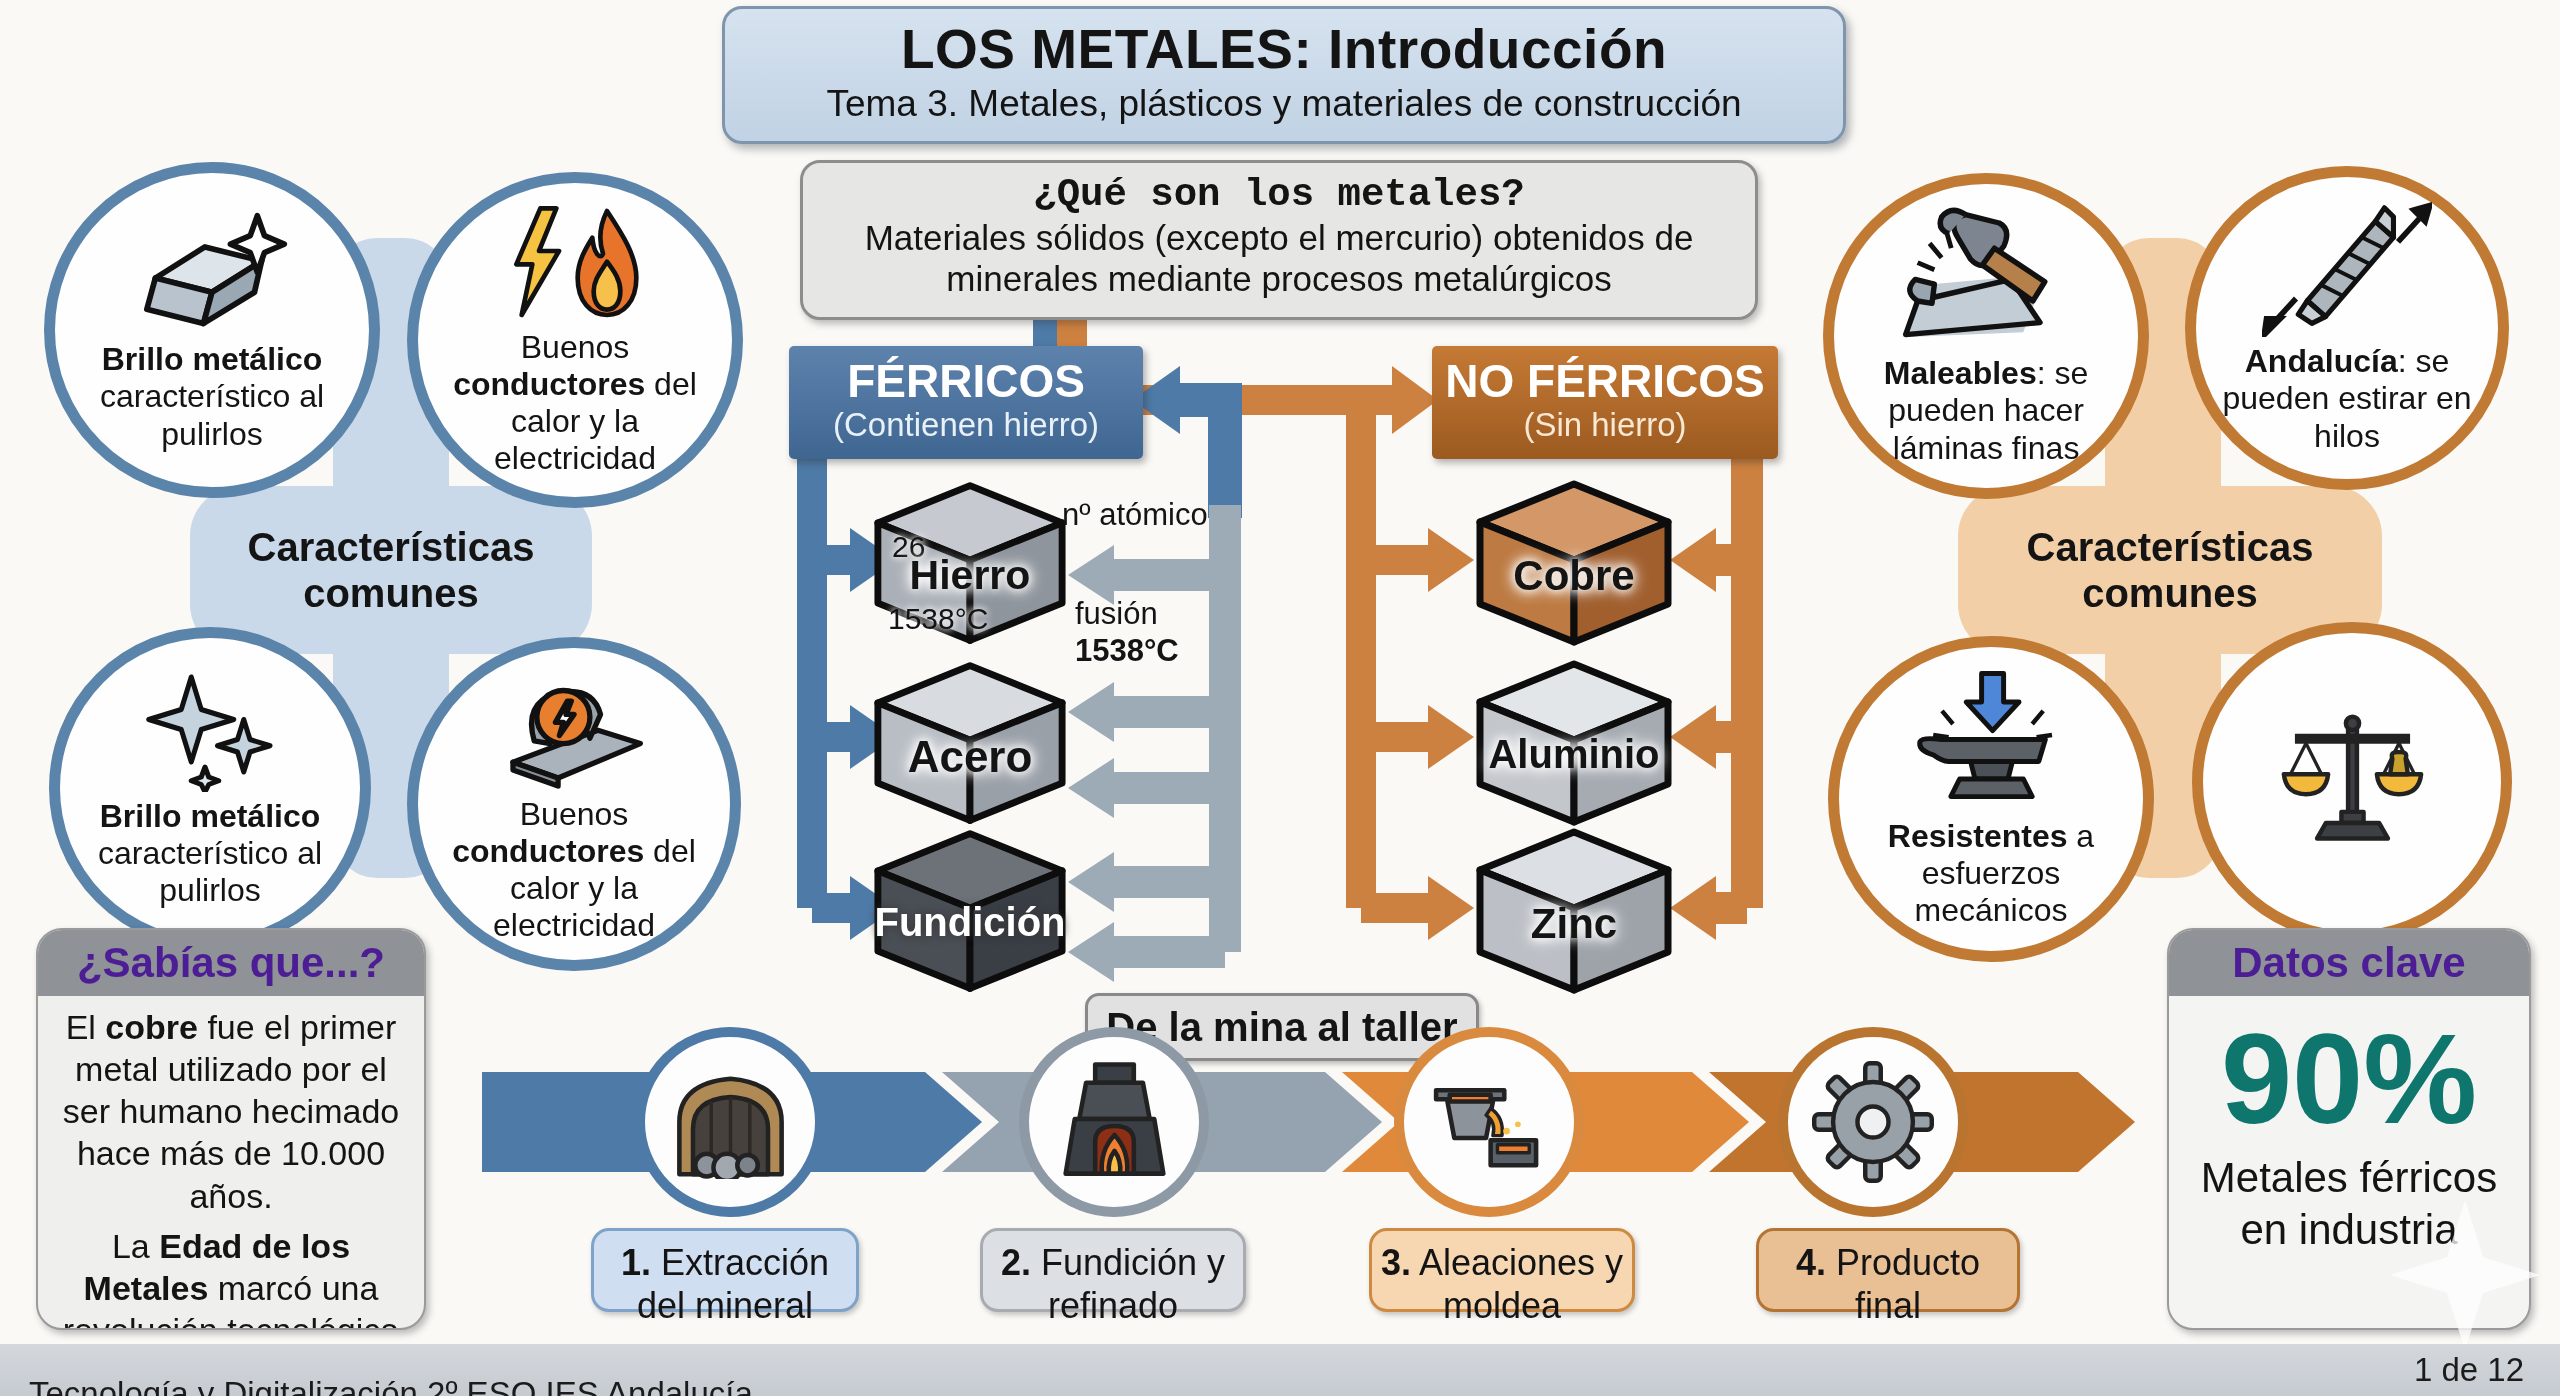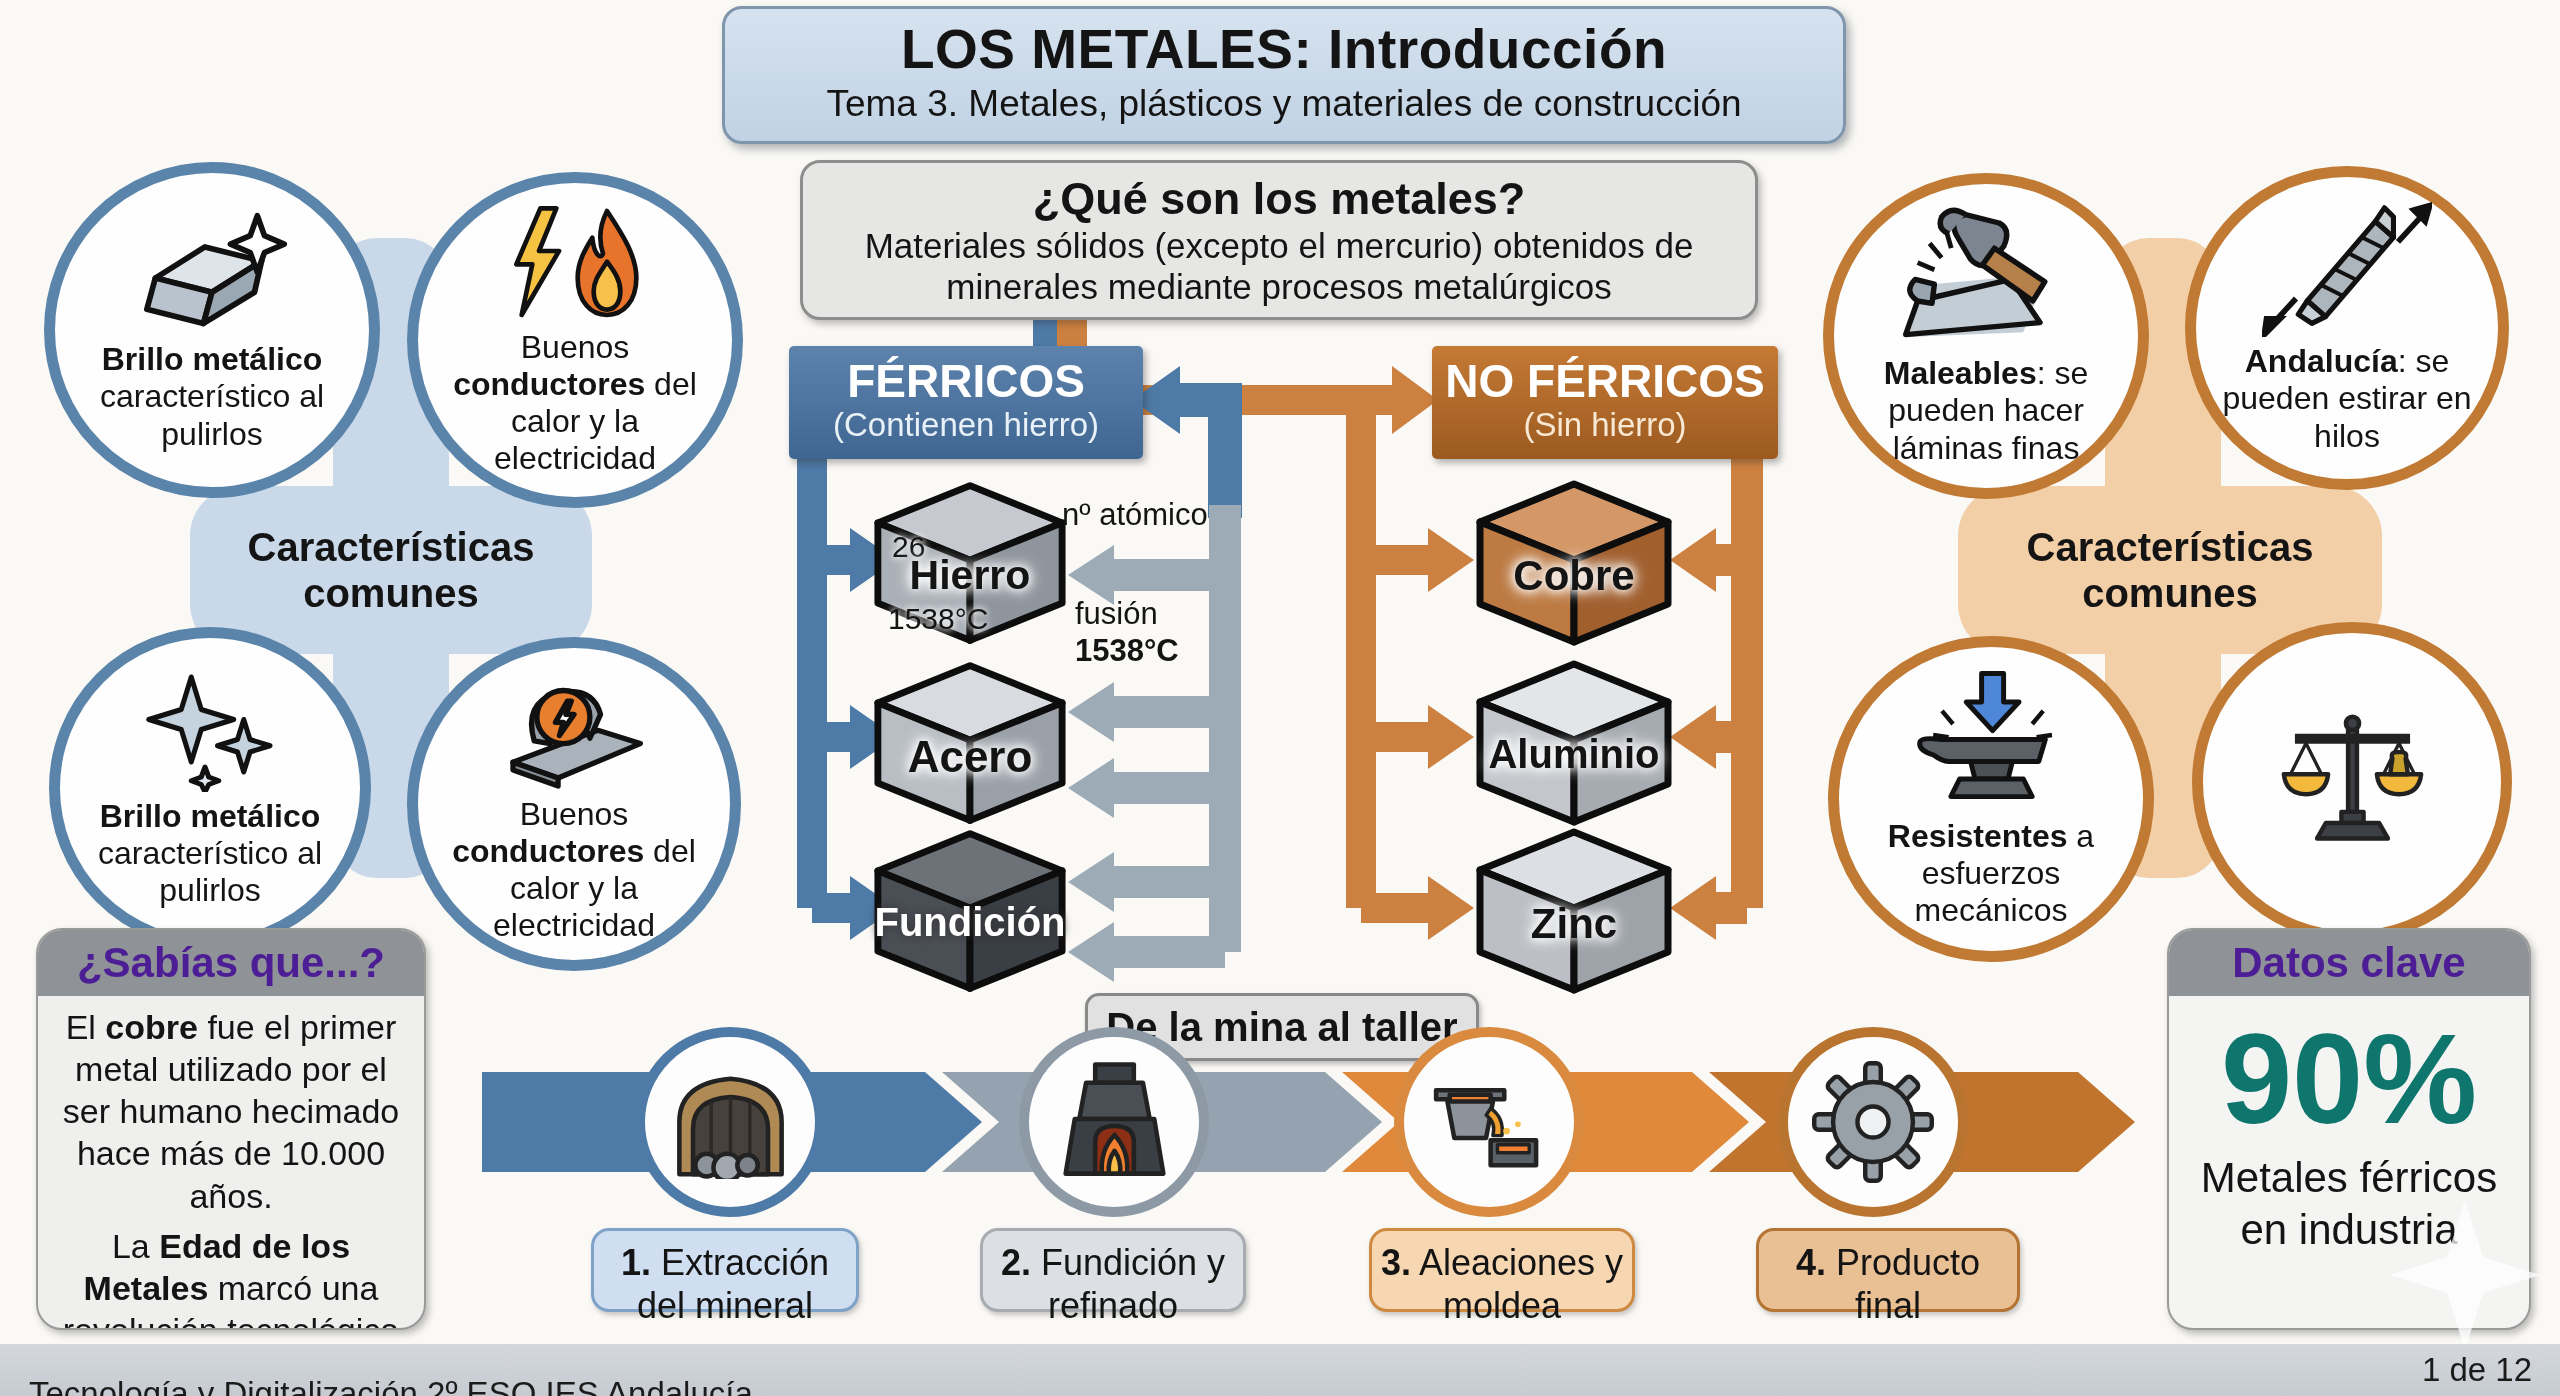--- a/index.html
+++ b/index.html
@@ -11,21 +11,21 @@
   
   .title-box{left:722px;top:6px;width:1118px;height:132px;background:linear-gradient(#d6e2ef,#c0d2e4);
              border:3px solid #7e95ac;border-radius:20px;text-align:center;
              box-shadow:4px 5px 8px rgba(40,50,60,.35);}
   .title-main{font-size:55px;font-weight:bold;margin-top:8px;letter-spacing:.5px;}
   .title-sub{font-size:37px;margin-top:2px;}
 
   
   .def-box{left:800px;top:160px;width:952px;height:154px;background:#e6e6e4;border:3px solid #8d8d8d;
            border-radius:20px;text-align:center;box-shadow:3px 4px 7px rgba(40,40,40,.3);}
-  .def-head{font-size:45px;font-weight:bold;margin-top:10px;}
+  .def-head{font-size:39px;font-weight:bold;margin-top:10px;font-family:Liberation Mono, monospace;}
   .def-line{font-size:35px;line-height:1.18;}
 
   
   .blob{border-radius:50px;}
   .blob-blue{background:#c9d9e9;}
   .blob-peach{background:#f3cfa7;}
   .blob-label{display:flex;align-items:center;justify-content:center;text-align:center;
               font-size:40px;font-weight:bold;line-height:1.15;}
 
   
@@ -70,21 +70,21 @@
               box-sizing:border-box;padding-top:10px;box-shadow:2px 3px 5px rgba(40,40,40,.25);}
   .sl1{left:591px;top:1228px;width:268px;background:#cfdef0;border:3px solid #7fa3c8;}
   .sl2{left:980px;top:1228px;width:266px;background:#dce0e4;border:3px solid #a8acb2;}
   .sl3{left:1369px;top:1228px;width:266px;background:#f7d7b2;border:3px solid #cf8a42;}
   .sl4{left:1756px;top:1228px;width:264px;background:#e9bf94;border:3px solid #b47433;}
 
   
   .footer{left:0;top:1344px;width:2560px;height:52px;background:linear-gradient(#d4d8dd,#c6cbd1);
           font-size:33px;color:#1b1b1b;}
   .footer-left{position:absolute;left:29px;top:0;line-height:52px;margin-top:24px;}
-  .footer-right{position:absolute;right:28px;top:0;line-height:52px;}
+  .footer-right{position:absolute;right:36px;top:0;line-height:52px;}
 
   .sparkle{left:2390px;top:1200px;width:150px;height:150px;background:#fff;opacity:.75;
            clip-path:polygon(50% 0,62% 38%,100% 50%,62% 62%,50% 100%,38% 62%,0 50%,38% 38%);}
 </style>
 </head>
 <body>
 
 <div id="canvas">
 
   <div class="abs blob blob-blue" style="left:333px;top:238px;width:116px;height:640px;border-radius:44px;"></div>

